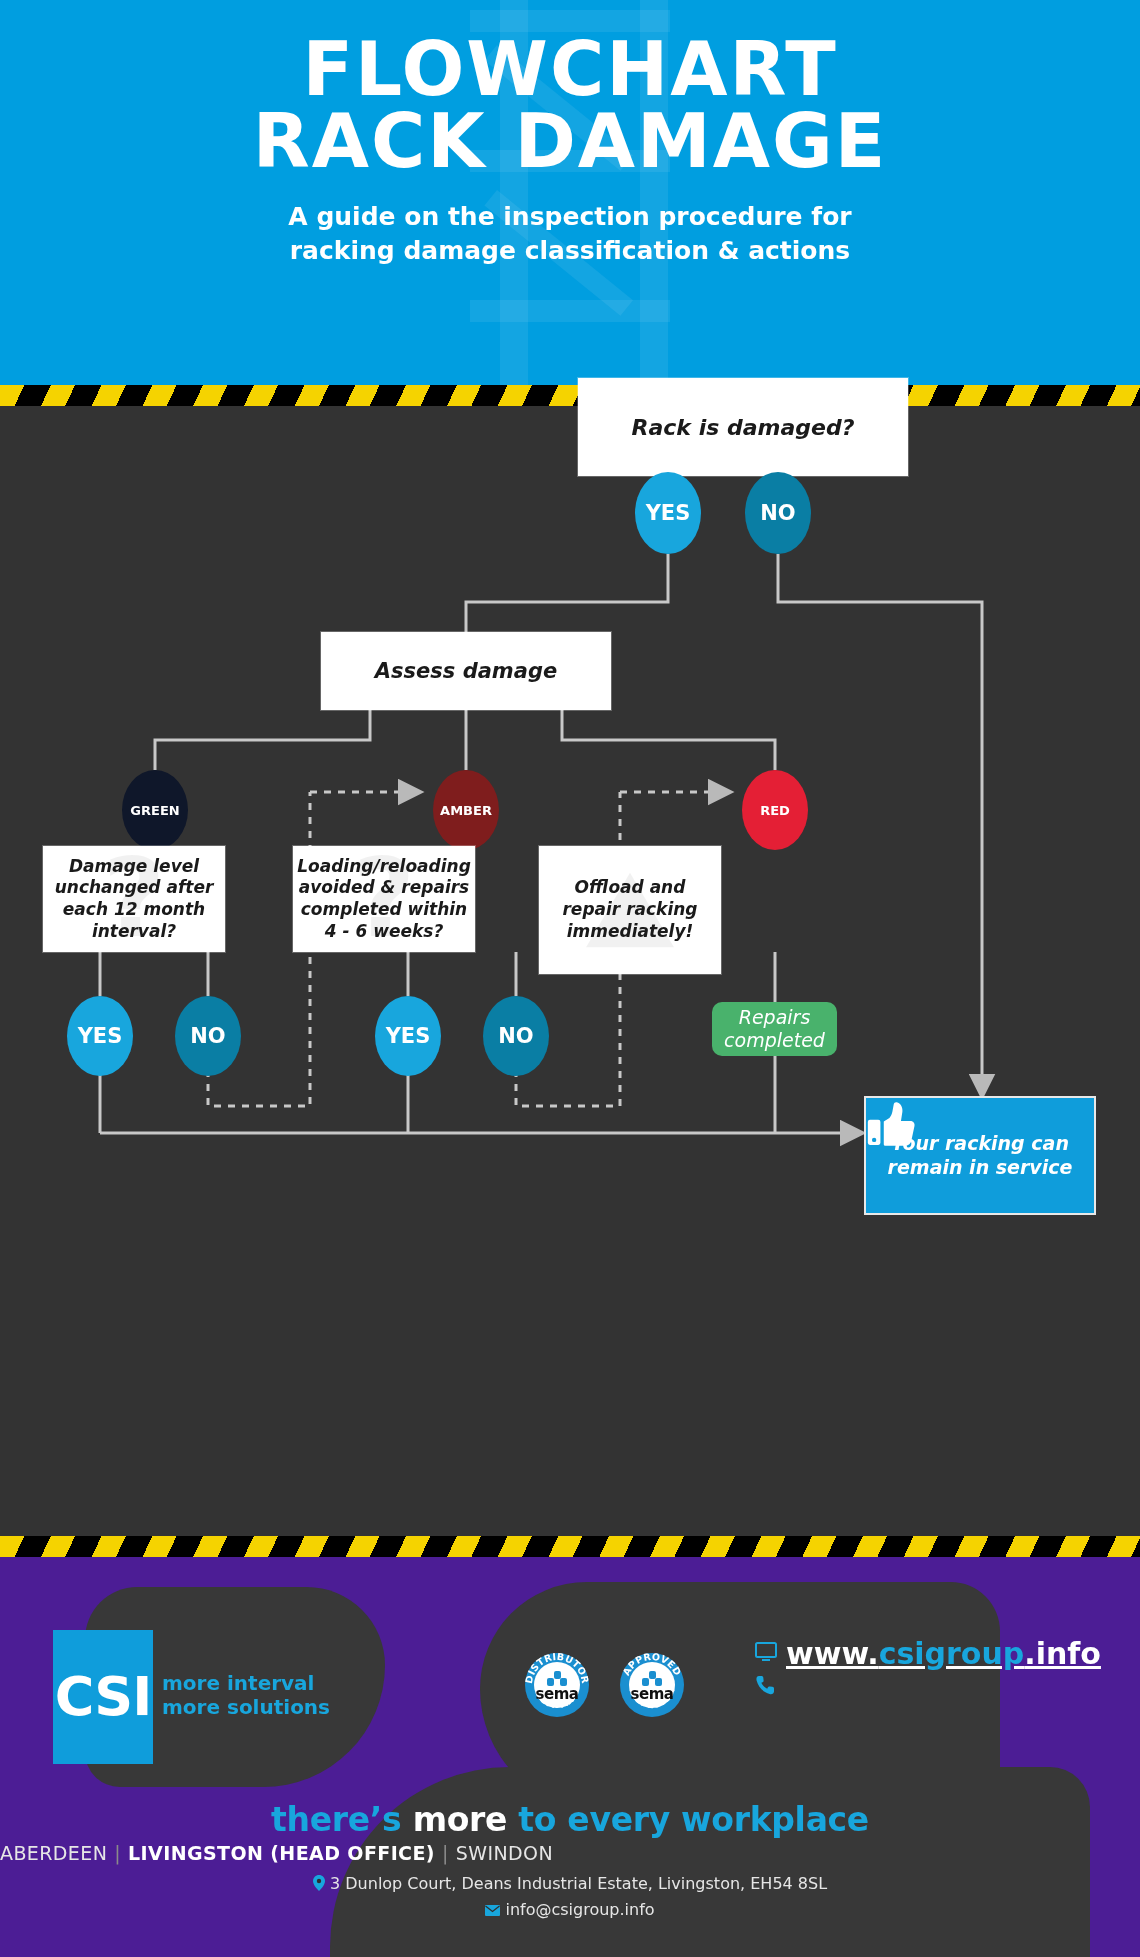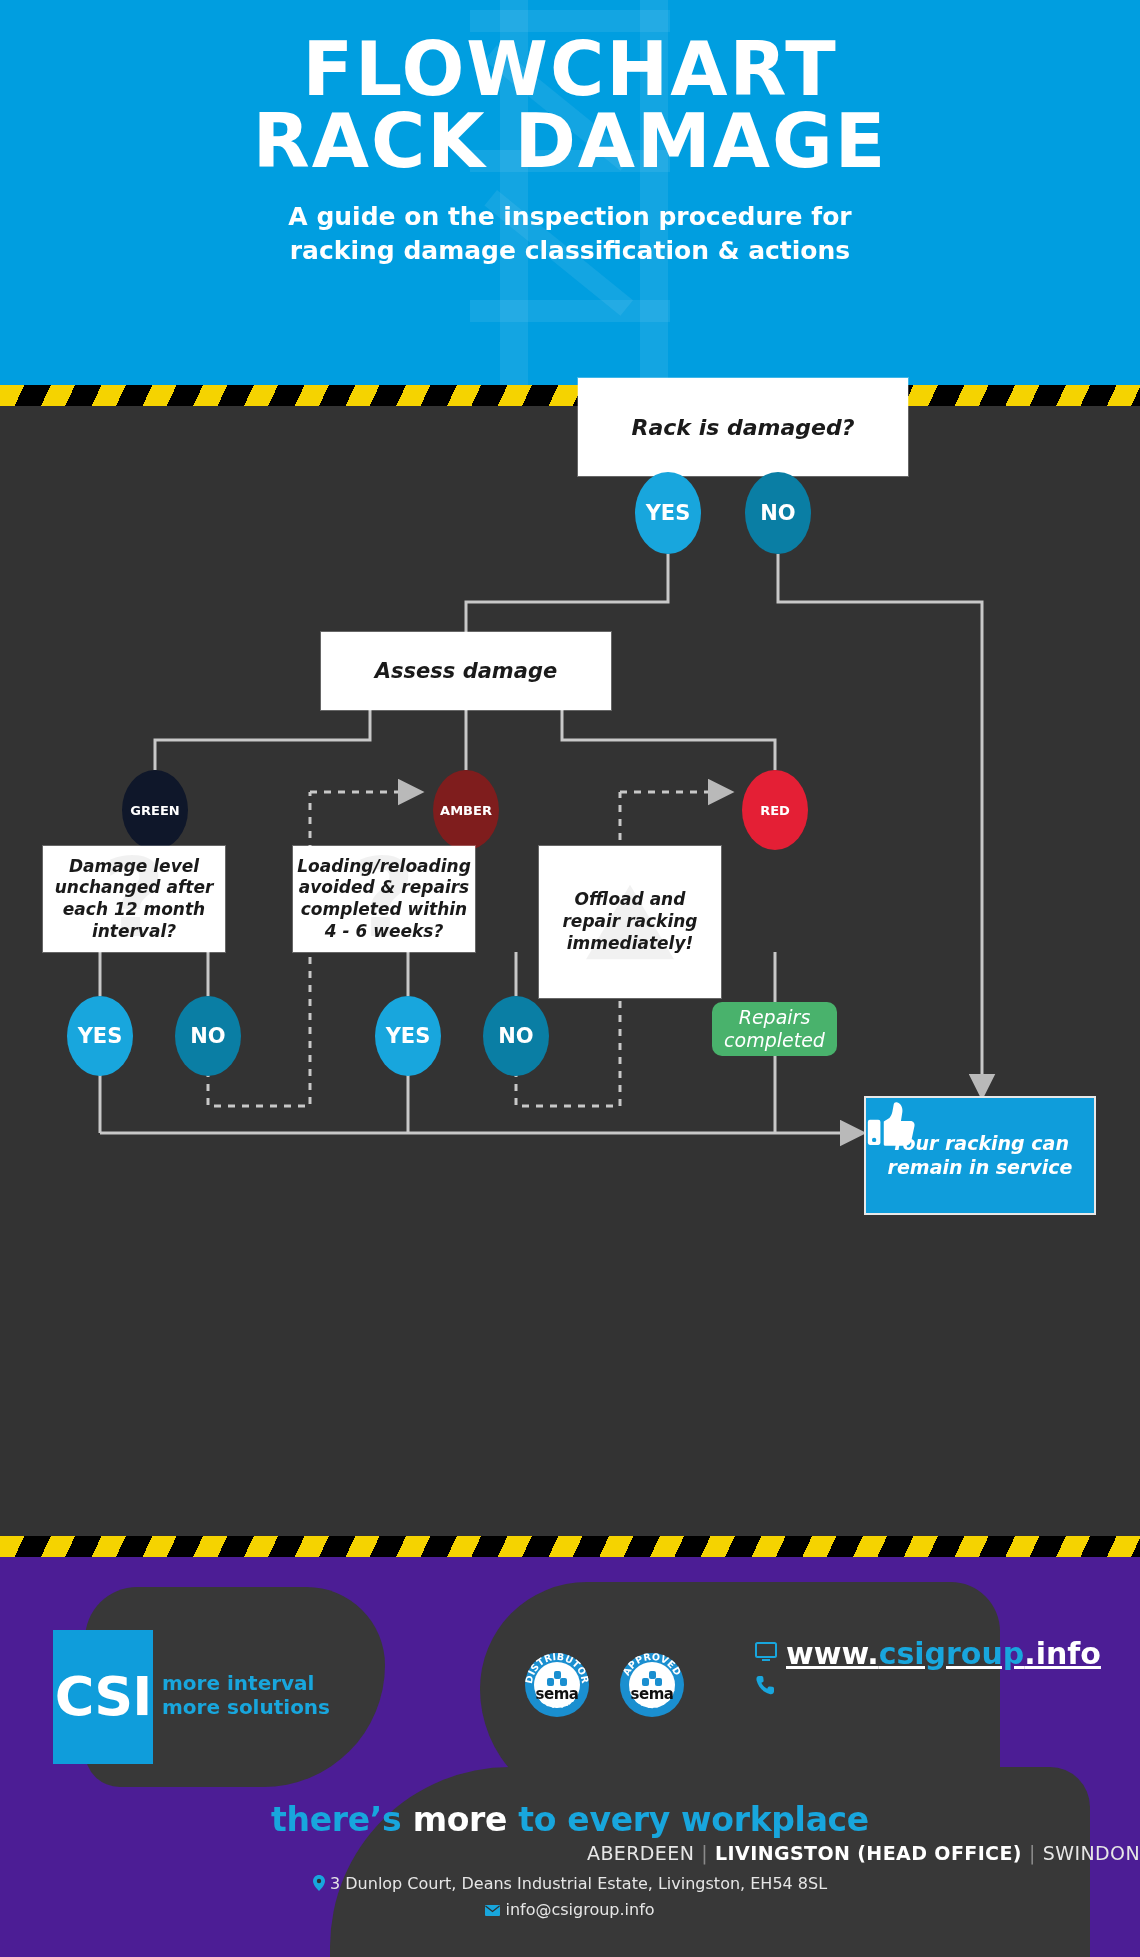--- a/index.html
+++ b/index.html
@@ -118,21 +118,21 @@
   .contact .web .hl{color:#18a6dd;}
   .contact .tel{font-size:36px;font-weight:bold;line-height:1.1;margin-top:2px;}
   .ic{color:#18a6dd;display:inline-block;}
 
   .slogan{
     position:absolute;left:0;top:243px;width:1140px;text-align:center;
     font-size:33px;font-weight:bold;color:#18a6dd;letter-spacing:-.3px;
   }
   .slogan .w{color:#ffffff;}
   .offices{
-    position:absolute;left:0;top:285px;width:1140px;text-align:right;
+    position:absolute;left:0;top:285px;width:1140px;text-align:left;
     font-size:19px;color:#e6e6e6;letter-spacing:.4px;
   }
   .offices .b{font-weight:bold;color:#ffffff;}
   .offices .sep{color:#8a8a8a;padding:0 7px;}
   .addr{
     position:absolute;left:0;top:317px;width:1140px;text-align:center;
     font-size:16px;color:#e6e6e6;
   }
   .email{
     position:absolute;left:0;top:343px;width:1140px;text-align:center;
@@ -248,21 +248,21 @@
     <div class="boxw" style="left:43px;top:440px;width:166px;height:106px;font-size:17px;line-height:1.28;padding:0 8px;">
       <div class="wm">?</div>
       <div class="txt">Damage level unchanged after each 12 month interval?</div>
     </div>
 
     <div class="boxw" style="left:293px;top:440px;width:166px;height:106px;font-size:17px;line-height:1.28;padding:0 8px;">
       <div class="wm">?</div>
       <div class="txt">Loading/reloading avoided &amp; repairs completed within 4 - 6 weeks?</div>
     </div>
 
-    <div class="boxw" style="left:539px;top:440px;width:166px;height:128px;font-size:17px;line-height:1.28;padding:12px 8px;">
+    <div class="boxw" style="left:539px;top:440px;width:166px;height:128px;font-size:17px;line-height:1.28;padding:0 8px;">
       <svg class="wm" viewBox="0 0 100 90" width="96" height="86" style="font-size:0;">
         <path d="M50 6 L96 84 L4 84 Z" fill="rgba(0,0,0,.055)" stroke="none" stroke-linejoin="round"></path>
       </svg>
       <div class="txt">Offload and repair racking immediately!</div>
     </div>
 
     <div class="pill yes" style="left:67px;top:590px;width:66px;height:80px;font-size:21px;">
       <span>YES</span>
     </div>
     <div class="pill no" style="left:175px;top:590px;width:66px;height:80px;font-size:21px;">

